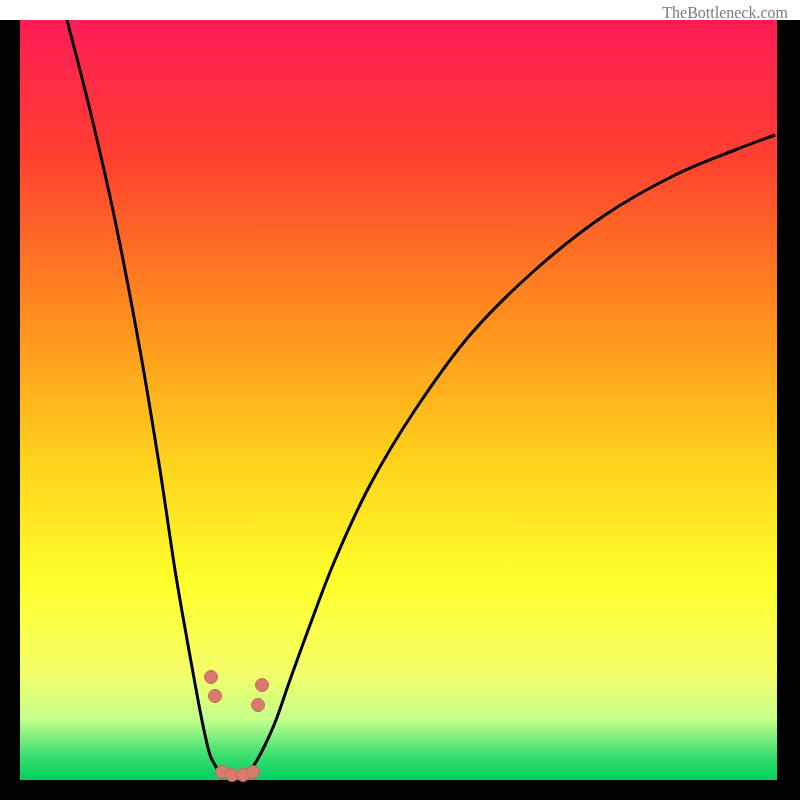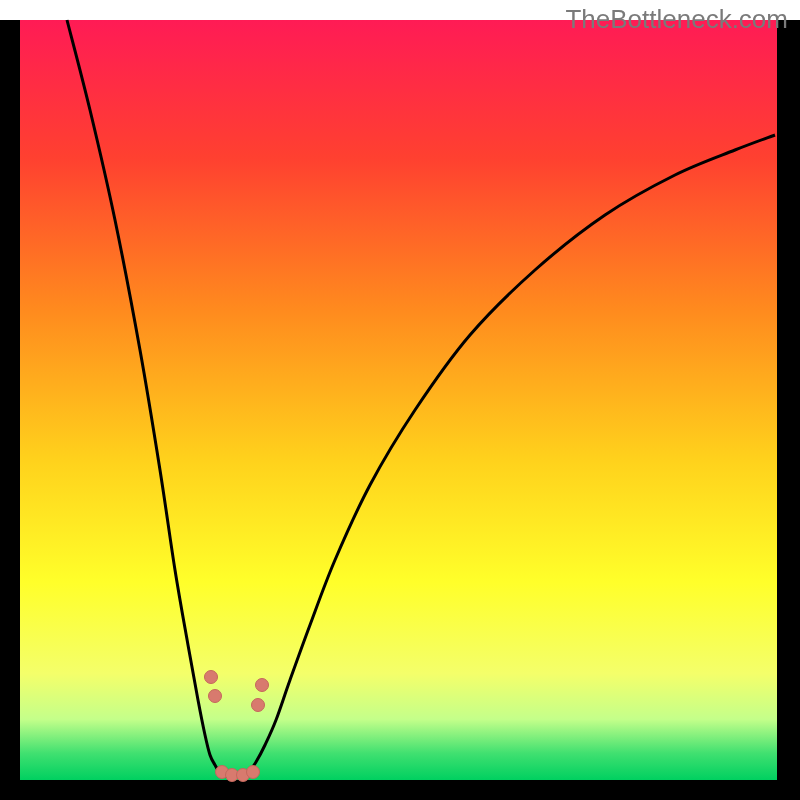--- a/index.html
+++ b/index.html
@@ -8,22 +8,22 @@
     background: #ffffff;
     width: 800px;
     height: 800px;
     overflow: hidden;
     position: relative;
   }
   .watermark {
     position: absolute;
     top: 4px;
     right: 12px;
-    font-family: Liberation Sans, sans-serif;
-    font-size: 26px;
+    font-family: Liberation Serif, serif;
+    font-size: 16px;
     color: #7a7a7a;
     z-index: 10;
     text-align: center;
   }
   svg {
     display: block;
   }
 </style>
 </head>
 <body>

